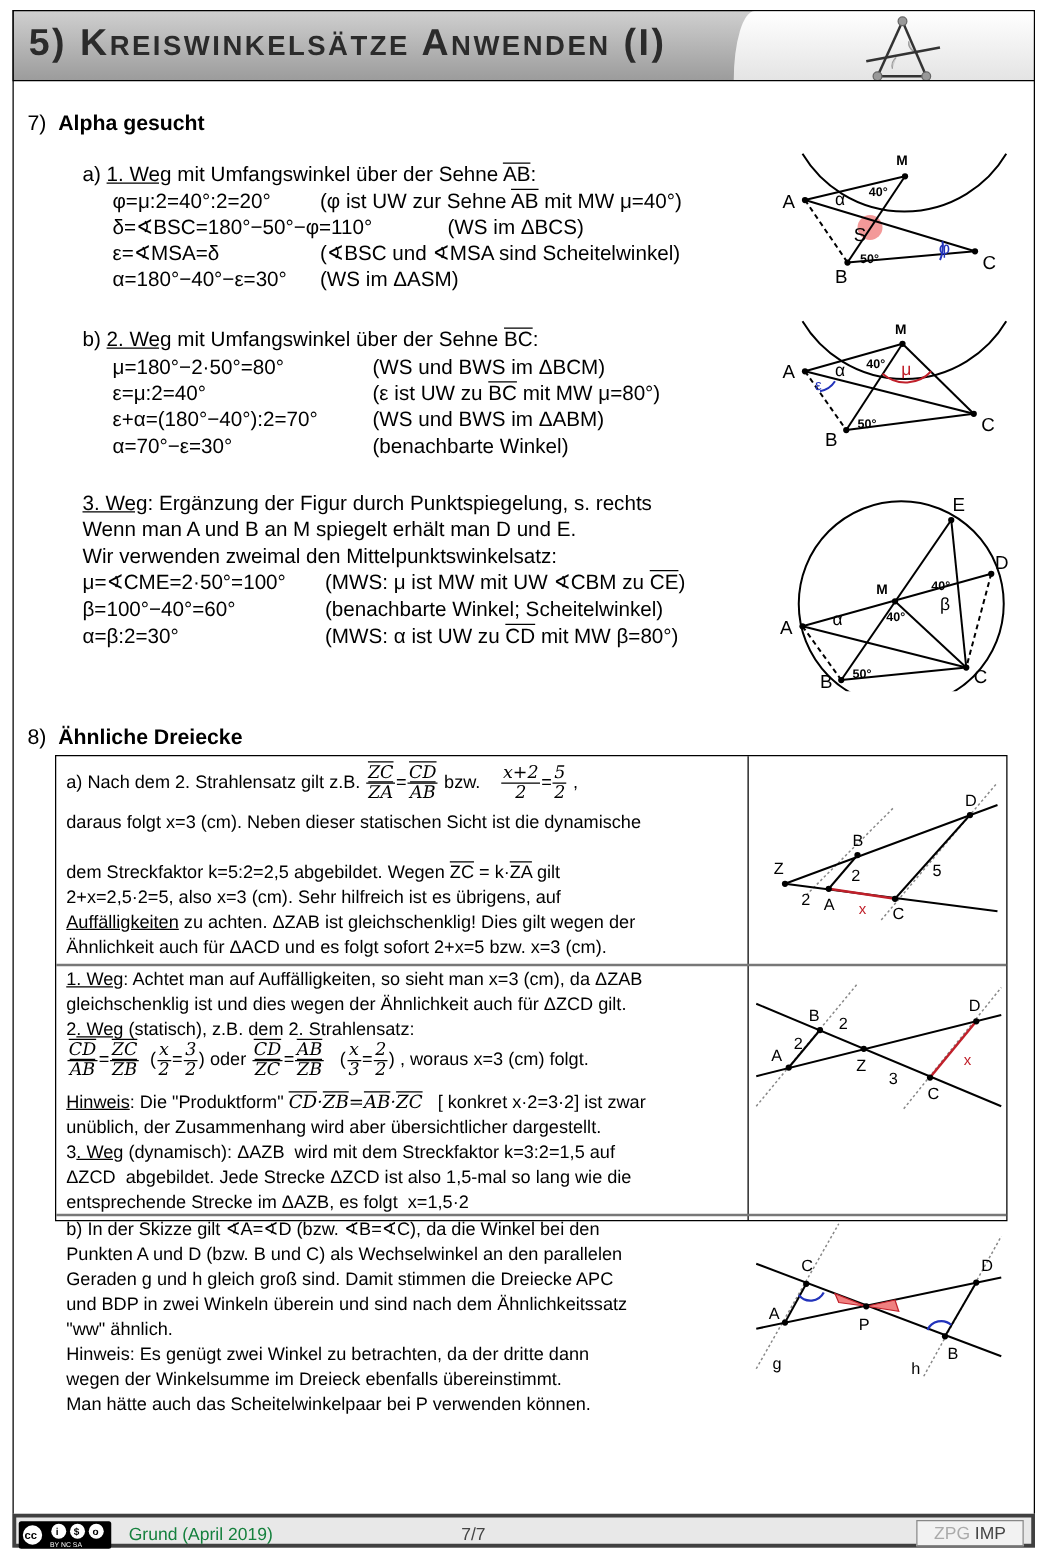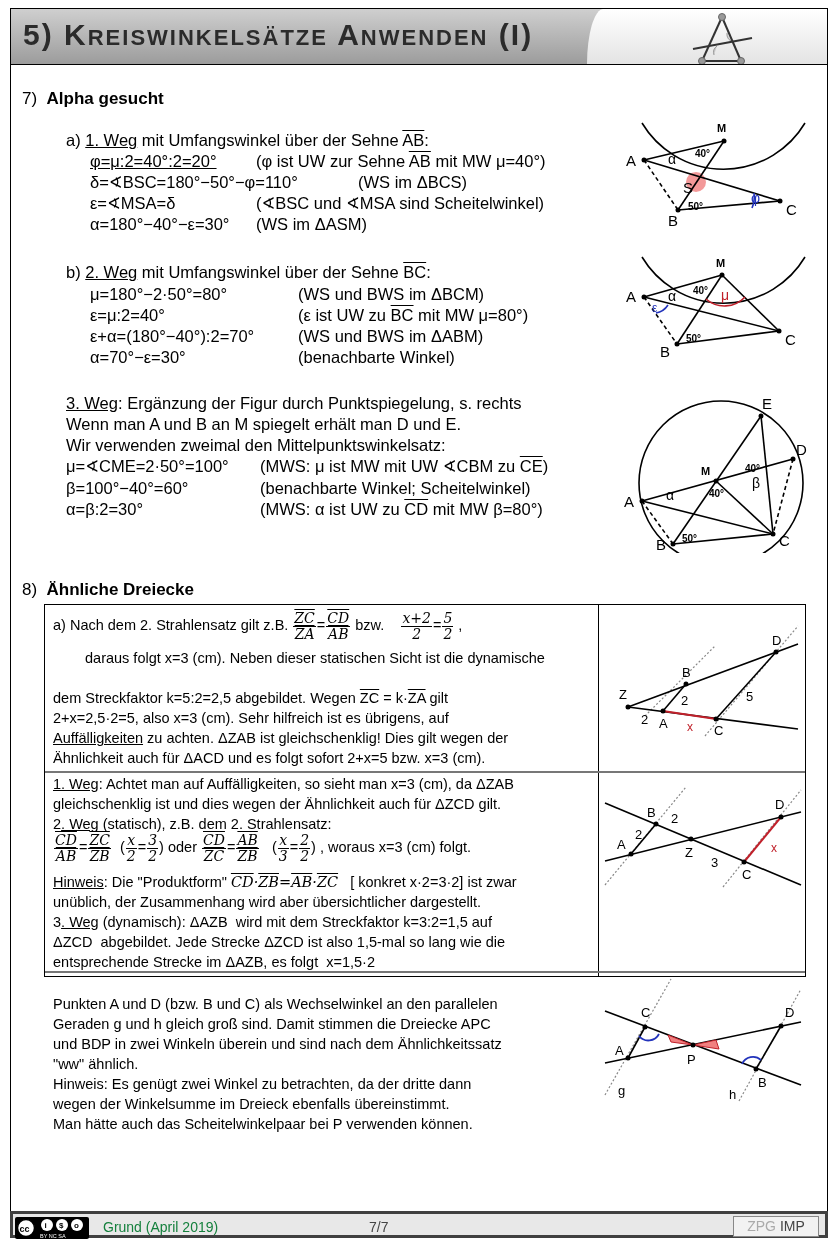--- a/index.html
+++ b/index.html
@@ -58,21 +58,21 @@
     <circle cx="15" cy="50" r="3.5" fill="#999" stroke="#666"></circle>
     <circle cx="54" cy="50" r="3.5" fill="#999" stroke="#666"></circle>
   </svg>
 </div>
 
 <div class="sec-title" style="left:22px; top:89px;">
   <span>7)</span>&nbsp;&nbsp;<b>Alpha gesucht</b>
 </div>
 
 <div class="line" style="left:66px; top:130px;"><span>a)</span> <span class="ul">1. Weg</span><span> mit Umfangswinkel über der Sehne </span><span class="ov">AB</span><span>:</span></div>
-<div class="line" style="left:90px; top:151px;text-decoration:underline;"><span>φ=μ:2=40°:2=20°</span></div>
+<div class="line" style="left:90px; top:151px;"><span>φ=μ:2=40°:2=20°</span></div>
 <div class="line" style="left:256px; top:151px;"><span>(φ ist UW zur Sehne </span><span class="ov">AB</span><span> mit MW μ=40°)</span></div>
 <div class="line" style="left:90px; top:172px;"><span>δ=∢BSC=180°−50°−φ=110°</span></div>
 <div class="line" style="left:358px; top:172px;"><span>(WS im ΔBCS)</span></div>
 <div class="line" style="left:90px; top:193px;"><span>ε=∢MSA=δ</span></div>
 <div class="line" style="left:256px; top:193px;"><span>(∢BSC und ∢MSA sind Scheitelwinkel)</span></div>
 <div class="line" style="left:90px; top:214px;"><span>α=180°−40°−ε=30°</span></div>
 <div class="line" style="left:256px; top:214px;"><span>(WS im ΔASM)</span></div>
 
 <svg class="fig" style="left:620px; top:118px;" width="200" height="115">
   <path d="M22 5 A 95 95 0 0 0 185 5" fill="none" stroke="#000" stroke-width="1.6"></path>
@@ -174,21 +174,21 @@
 
 <div class="sec-title" style="left:22px; top:580px;">
   <span>8)</span>&nbsp;&nbsp;<b>Ähnliche Dreiecke</b>
 </div>
 
 <div class="tbl">
   <div class="vdiv"></div>
 
   <div class="row" style="top:0; height:166px; border-top:none;">
     <div class="cell-text" style="top:6px;"><span>a) Nach dem 2. Strahlensatz gilt z.B. </span><span class="frac math"><span class="num ov">ZC</span><span class="den ov">ZA</span></span>=<span class="frac math"><span class="num ov">CD</span><span class="den ov">AB</span></span><span> bzw. </span>   <span class="frac math"><span class="num">x+2</span><span class="den">2</span></span>=<span class="frac math"><span class="num">5</span><span class="den">2</span></span><span> ,</span></div>
-    <div class="cell-text" style="top:44px;margin-left:32px;">daraus folgt x=3 (cm). Neben dieser statischen Sicht ist die dynamische</div>
+    <div class="cell-text" style="top:44px;">daraus folgt x=3 (cm). Neben dieser statischen Sicht ist die dynamische</div>
     <div class="cell-text" style="top:84px;"><span>dem Streckfaktor k=5:2=2,5 abgebildet. Wegen </span><span class="ov">ZC</span><span> = k·</span><span class="ov">ZA</span><span> gilt</span></div>
     <div class="cell-text" style="top:104px;">2+x=2,5·2=5, also x=3 (cm). Sehr hilfreich ist es übrigens, auf</div>
     <div class="cell-text" style="top:124px;"><span class="ul">Auffälligkeiten</span><span> zu achten. ΔZAB ist gleichschenklig! Dies gilt wegen der</span></div>
     <div class="cell-text" style="top:144px;">Ähnlichkeit auch für ΔACD und es folgt sofort 2+x=5 bzw. x=3 (cm).</div>
 
     <svg class="fig" style="left:560px; top:6px;" width="200" height="140">
       <line x1="40" y1="105" x2="110" y2="35" stroke="#888" stroke-width="1.2" stroke-dasharray="2,2"></line>
       <line x1="100" y1="125" x2="193" y2="15" stroke="#888" stroke-width="1.2" stroke-dasharray="2,2"></line>
       <line x1="23" y1="96" x2="193" y2="33" stroke="#000" stroke-width="1.6"></line>
       <line x1="23" y1="96" x2="193" y2="118" stroke="#000" stroke-width="1.6"></line>
@@ -241,20 +241,21 @@
       <text x="141" y="102" font-size="13" font-family="Liberation Sans, sans-serif">C</text>
       <text x="174" y="32" font-size="13" font-family="Liberation Sans, sans-serif">D</text>
       <text x="170" y="75" font-size="12" fill="#c0202a" font-family="Liberation Sans, sans-serif">x</text>
       <text x="34" y="62" font-size="13" font-family="Liberation Sans, sans-serif">2</text>
       <text x="70" y="46" font-size="13" font-family="Liberation Sans, sans-serif">2</text>
       <text x="110" y="90" font-size="13" font-family="Liberation Sans, sans-serif">3</text>
     </svg>
   </div>
 
   <div class="row" style="top:366px; height:165px;">
+    <div class="cell-text" style="top:2px;">b) In der Skizze gilt ∢A=∢D (bzw. ∢B=∢C), da die Winkel bei den</div>
     <div class="cell-text" style="top:22px;">Punkten A und D (bzw. B und C) als Wechselwinkel an den parallelen</div>
     <div class="cell-text" style="top:42px;">Geraden g und h gleich groß sind. Damit stimmen die Dreiecke APC</div>
     <div class="cell-text" style="top:62px;">und BDP in zwei Winkeln überein und sind nach dem Ähnlichkeitssatz</div>
     <div class="cell-text" style="top:82px;">"ww" ähnlich.</div>
     <div class="cell-text" style="top:102px;">Hinweis: Es genügt zwei Winkel zu betrachten, da der dritte dann</div>
     <div class="cell-text" style="top:122px;">wegen der Winkelsumme im Dreieck ebenfalls übereinstimmt.</div>
     <div class="cell-text" style="top:142px;">Man hätte auch das Scheitelwinkelpaar bei P verwenden können.</div>
 
     <svg class="fig" style="left:556px; top:4px;" width="204" height="130">
       <line x1="4" y1="118" x2="70" y2="2" stroke="#888" stroke-width="1.2" stroke-dasharray="2,2"></line>

